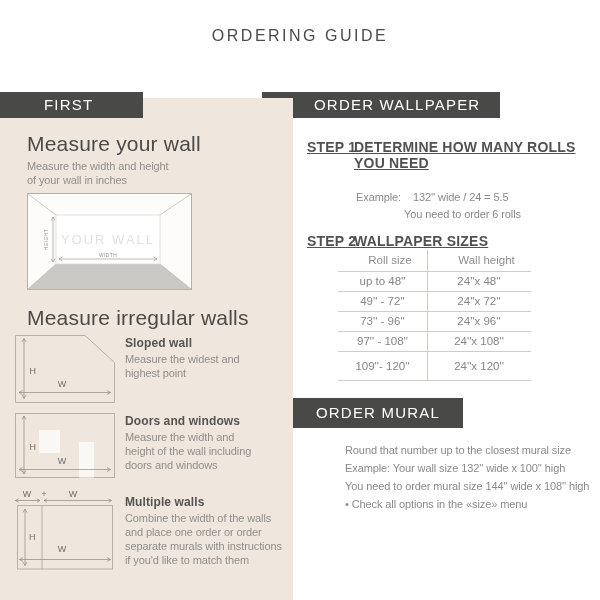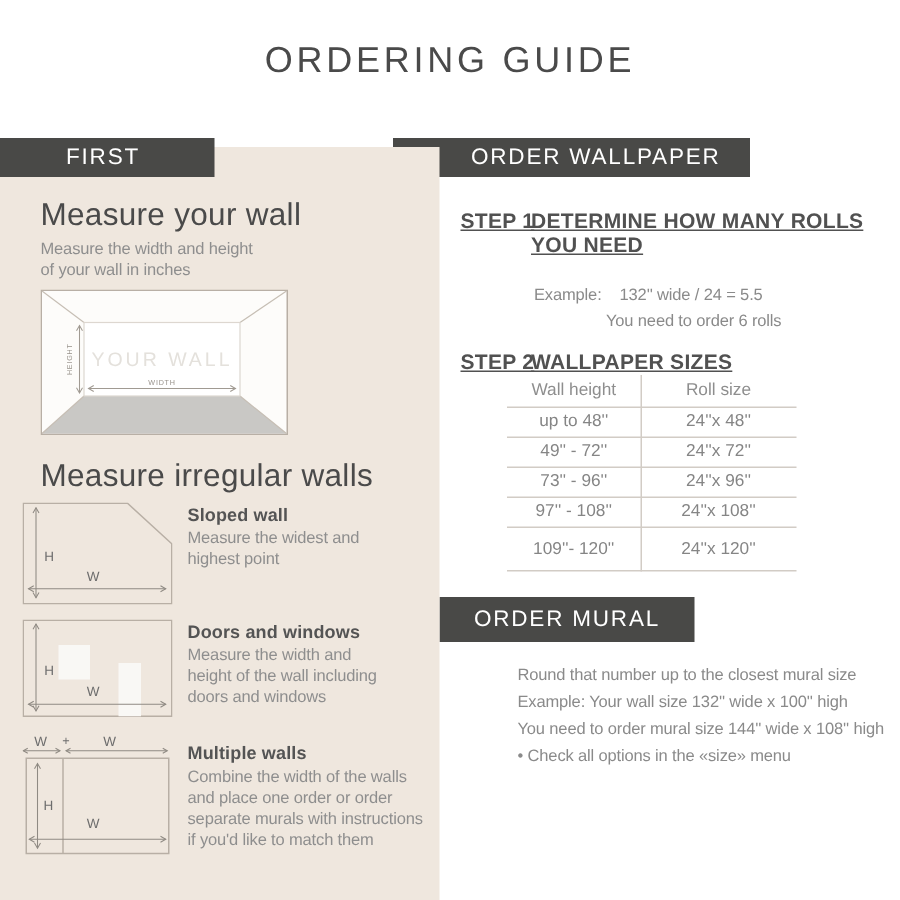--- a/index.html
+++ b/index.html
@@ -1,20 +1,20 @@
 <!DOCTYPE html>
 <html><head>
 <meta charset="utf-8">
 <style>
   html,body{margin:0;padding:0;background:#fff;}
   .canvas{position:relative;width:600px;height:600px;background:#ffffff;
           font-family:"Liberation Sans",sans-serif;overflow:hidden;}
   .abs{position:absolute;}
 
-  .page-title{left:0;top:27px;width:100%;text-align:center;font-size:24px;
+  .page-title{left:0;top:27px;width:100%;text-align:center;font-size:16px;
               letter-spacing:2.5px;color:#4a4a4a;}
 
   .bar{background:#494947;color:#ffffff;font-size:15px;letter-spacing:1.2px;box-sizing:border-box;}
   .bar-first{left:0;top:92px;width:143px;height:26px;line-height:26px;padding-left:44px;z-index:3;}
   .bar-wallpaper{left:262px;top:92px;width:238px;height:26px;line-height:26px;padding-left:52px;z-index:1;}
   .bar-mural{left:293px;top:398px;width:170px;height:30px;line-height:30px;text-align:center;z-index:1;}
 
   .panel{left:0;top:98px;width:293px;height:502px;background:#efe7de;z-index:2;}
 
   .h-big{font-size:21px;color:#4a4a4a;letter-spacing:0.2px;}
@@ -175,22 +175,22 @@
     <span style="margin-left:9px;">132'' wide / 24 = 5.5</span>
   </div>
   <div class="abs rbody" style="left:404px;top:208px;">You need to order 6 rolls</div>
 
   <div class="abs steplabel" style="left:307px;top:233px;">STEP 2</div>
   <div class="abs steplabel" style="left:354px;top:233px;">WALLPAPER SIZES</div>
 
   <div class="abs sizes-table">
     <div class="tdivider"></div>
     <div class="thead">
+      <div class="tcell c1">Roll size</div>
       <div class="tcell c0">Wall height</div>
-      <div class="tcell c1">Roll size</div>
     </div>
     <div>
         <div class="trow">
           <div class="tcell c0">up to 48''</div>
           <div class="tcell c1">24''x 48''</div>
         </div>
         <div class="trow">
           <div class="tcell c0">49'' - 72''</div>
           <div class="tcell c1">24''x 72''</div>
         </div>

